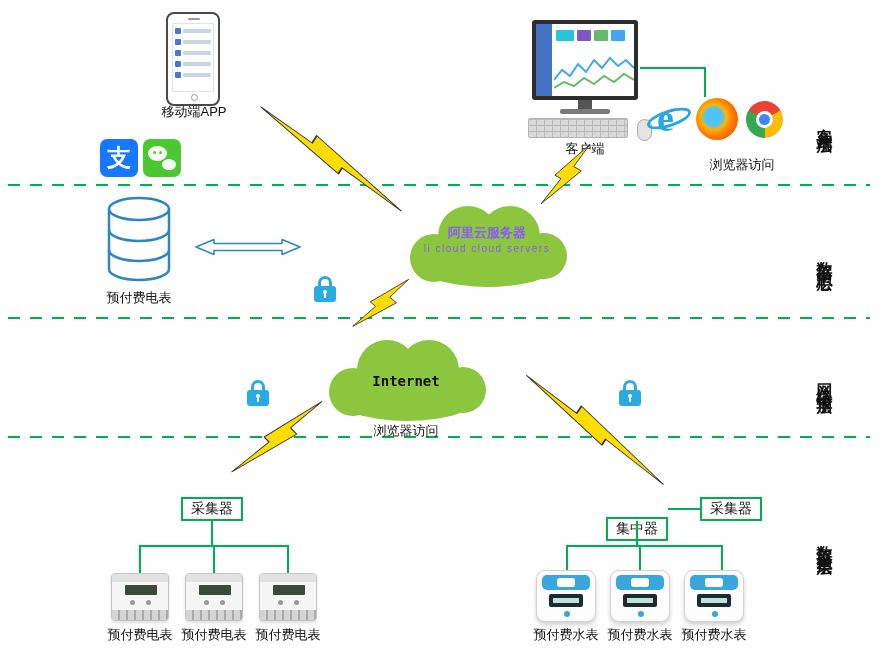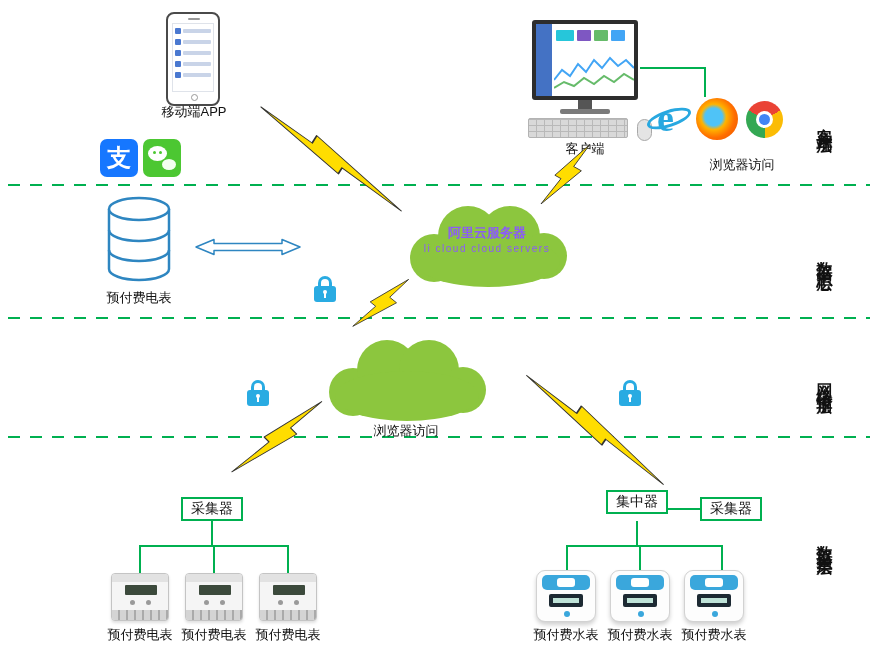--- a/index.html
+++ b/index.html
@@ -220,20 +220,21 @@
 
   <svg class="abs" style="left:316px;top:332px" width="180" height="92" viewBox="0 0 178 92">
     <g fill="#8CC63E">
       <circle cx="36" cy="60" r="24"></circle>
       <circle cx="70" cy="38" r="30"></circle>
       <circle cx="112" cy="38" r="30"></circle>
       <circle cx="146" cy="58" r="23"></circle>
       <ellipse cx="90" cy="64" rx="72" ry="25"></ellipse>
     </g>
   </svg>
+  <div class="inet-text" style="left:316px;top:373px;width:180px">Internet</div>
   <div class="lbl" style="left:366px;top:422px;width:80px">浏览器访问</div>
 
   <div class="lock" style="left:247px;top:380px">
     <span class="shackle"></span>
       <span class="body"></span>
       <span class="hole"></span>
       <span class="stem"></span>
   </div>
   <div class="lock" style="left:619px;top:380px">
     <span class="shackle"></span>
@@ -283,21 +284,21 @@
     <div class="top"></div>
       <div class="lcd"></div>
       <span class="d1"></span>
       <span class="d2"></span>
       <div class="term"></div>
   </div>
   <div class="lbl" style="left:102px;top:626px;width:76px">预付费电表</div>
   <div class="lbl" style="left:176px;top:626px;width:76px">预付费电表</div>
   <div class="lbl" style="left:250px;top:626px;width:76px">预付费电表</div>
 
-  <div class="gbox" style="left:606px;top:490px">集中器</div>
+  <div class="gbox" style="left:606px;top:517px">集中器</div>
   <div class="gbox" style="left:700px;top:497px">采集器</div>
   <div class="gl-h" style="left:668px;top:508px;width:32px"></div>
   <div class="gl-v" style="left:636px;top:521px;height:24px"></div>
   <div class="gl-h" style="left:566px;top:545px;width:156px"></div>
   <div class="gl-v" style="left:566px;top:545px;height:25px"></div>
   <div class="gl-v" style="left:639px;top:545px;height:25px"></div>
   <div class="gl-v" style="left:721px;top:545px;height:25px"></div>
 
   <div class="wmeter" style="left:536px;top:570px">
     <div class="cap"></div>

